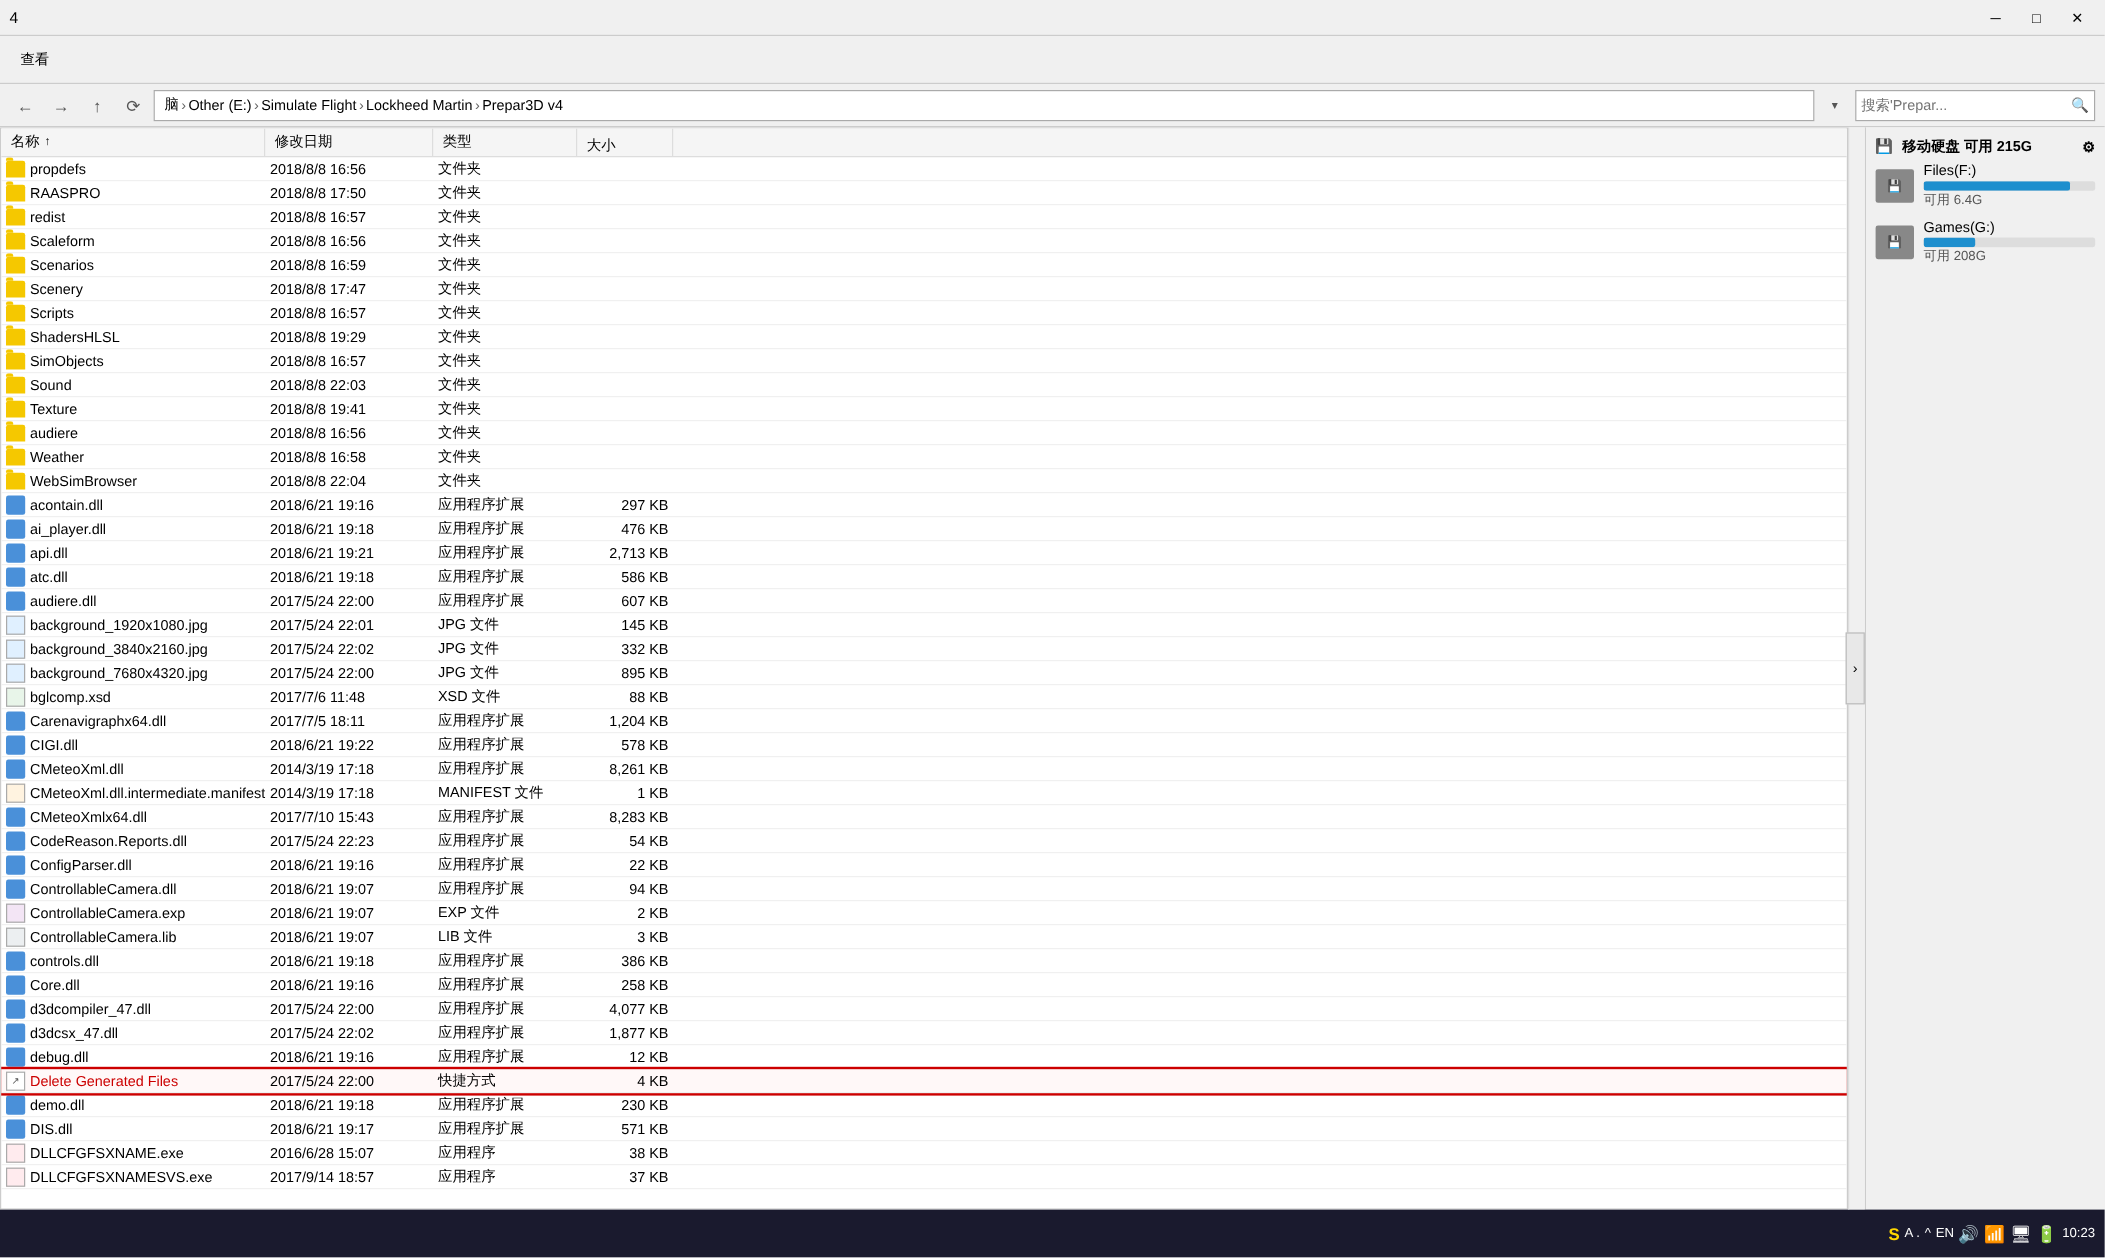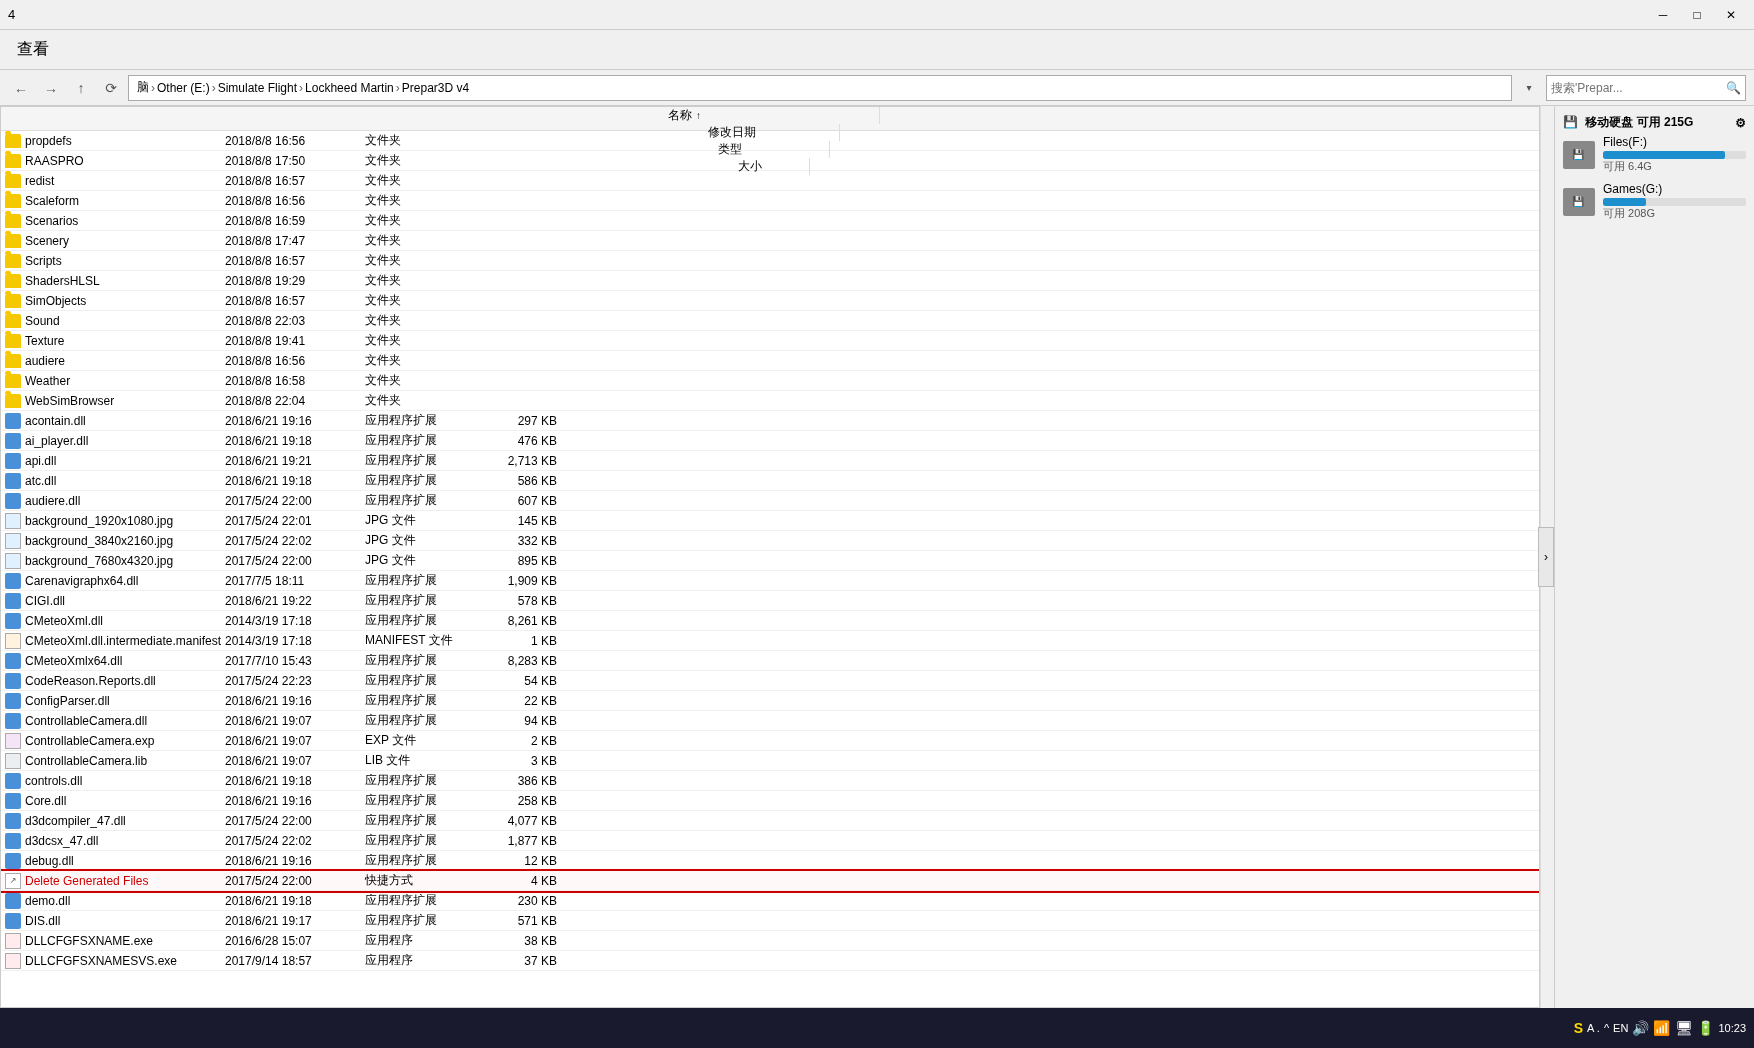--- a/index.html
+++ b/index.html
@@ -58,21 +58,21 @@
       padding: 0 8px;
       border-bottom: 1px solid #ccc;
       gap: 4px;
     }
     .toolbar-btn {
       height: 30px;
       padding: 0 8px;
       background: transparent;
       border: 1px solid transparent;
       cursor: pointer;
-      font-size: 16px;
+      font-size: 12px;
       font-family: inherit;
       display: flex;
       align-items: center;
       gap: 4px;
     }
     .address-bar {
       height: 36px;
       background: #f0f0f0;
       display: flex;
       align-items: center;
@@ -143,21 +143,20 @@
     }
     .file-list-header {
       display: flex;
       align-items: center;
       height: 24px;
       background: #f5f5f5;
       border-bottom: 1px solid #ddd;
       position: sticky;
       top: 0;
       z-index: 10;
-      flex-direction: column;
     }
     .col-header {
       height: 100%;
       display: flex;
       align-items: center;
       padding: 0 8px;
       cursor: pointer;
       border-right: 1px solid #ddd;
       font-size: 12px;
       white-space: nowrap;
@@ -552,26 +551,35 @@
             <div class="file-cell cell-name">
               <div class="file-icon" style="width: 16px; height: 16px; background: rgb(224, 240, 255); border: 1px solid rgb(170, 170, 170); flex-shrink: 0;"></div>
               <span>background_7680x4320.jpg</span>
             </div>
             <div class="file-cell cell-date">2017/5/24 22:00</div>
             <div class="file-cell cell-type">JPG 文件</div>
             <div class="file-cell cell-size">895 KB</div>
           </div>
           <div class="file-row">
             <div class="file-cell cell-name">
+              <div class="file-icon" style="width: 16px; height: 16px; background: rgb(232, 245, 233); border: 1px solid rgb(170, 170, 170); flex-shrink: 0;"></div>
+              <span>bglcomp.xsd</span>
+            </div>
+            <div class="file-cell cell-date">2017/7/6 11:48</div>
+            <div class="file-cell cell-type">XSD 文件</div>
+            <div class="file-cell cell-size">88 KB</div>
+          </div>
+          <div class="file-row">
+            <div class="file-cell cell-name">
               <div class="dll-icon" style="width: 16px; height: 16px; background: rgb(74, 144, 217); border-radius: 2px; flex-shrink: 0;"></div>
               <span>Carenavigraphx64.dll</span>
             </div>
             <div class="file-cell cell-date">2017/7/5 18:11</div>
             <div class="file-cell cell-type">应用程序扩展</div>
-            <div class="file-cell cell-size">1,909 KB</div>
+            <div class="file-cell cell-size">1,204 KB</div>
           </div>
           <div class="file-row">
             <div class="file-cell cell-name">
               <div class="dll-icon" style="width: 16px; height: 16px; background: rgb(74, 144, 217); border-radius: 2px; flex-shrink: 0;"></div>
               <span>CIGI.dll</span>
             </div>
             <div class="file-cell cell-date">2018/6/21 19:22</div>
             <div class="file-cell cell-type">应用程序扩展</div>
             <div class="file-cell cell-size">578 KB</div>
           </div>

